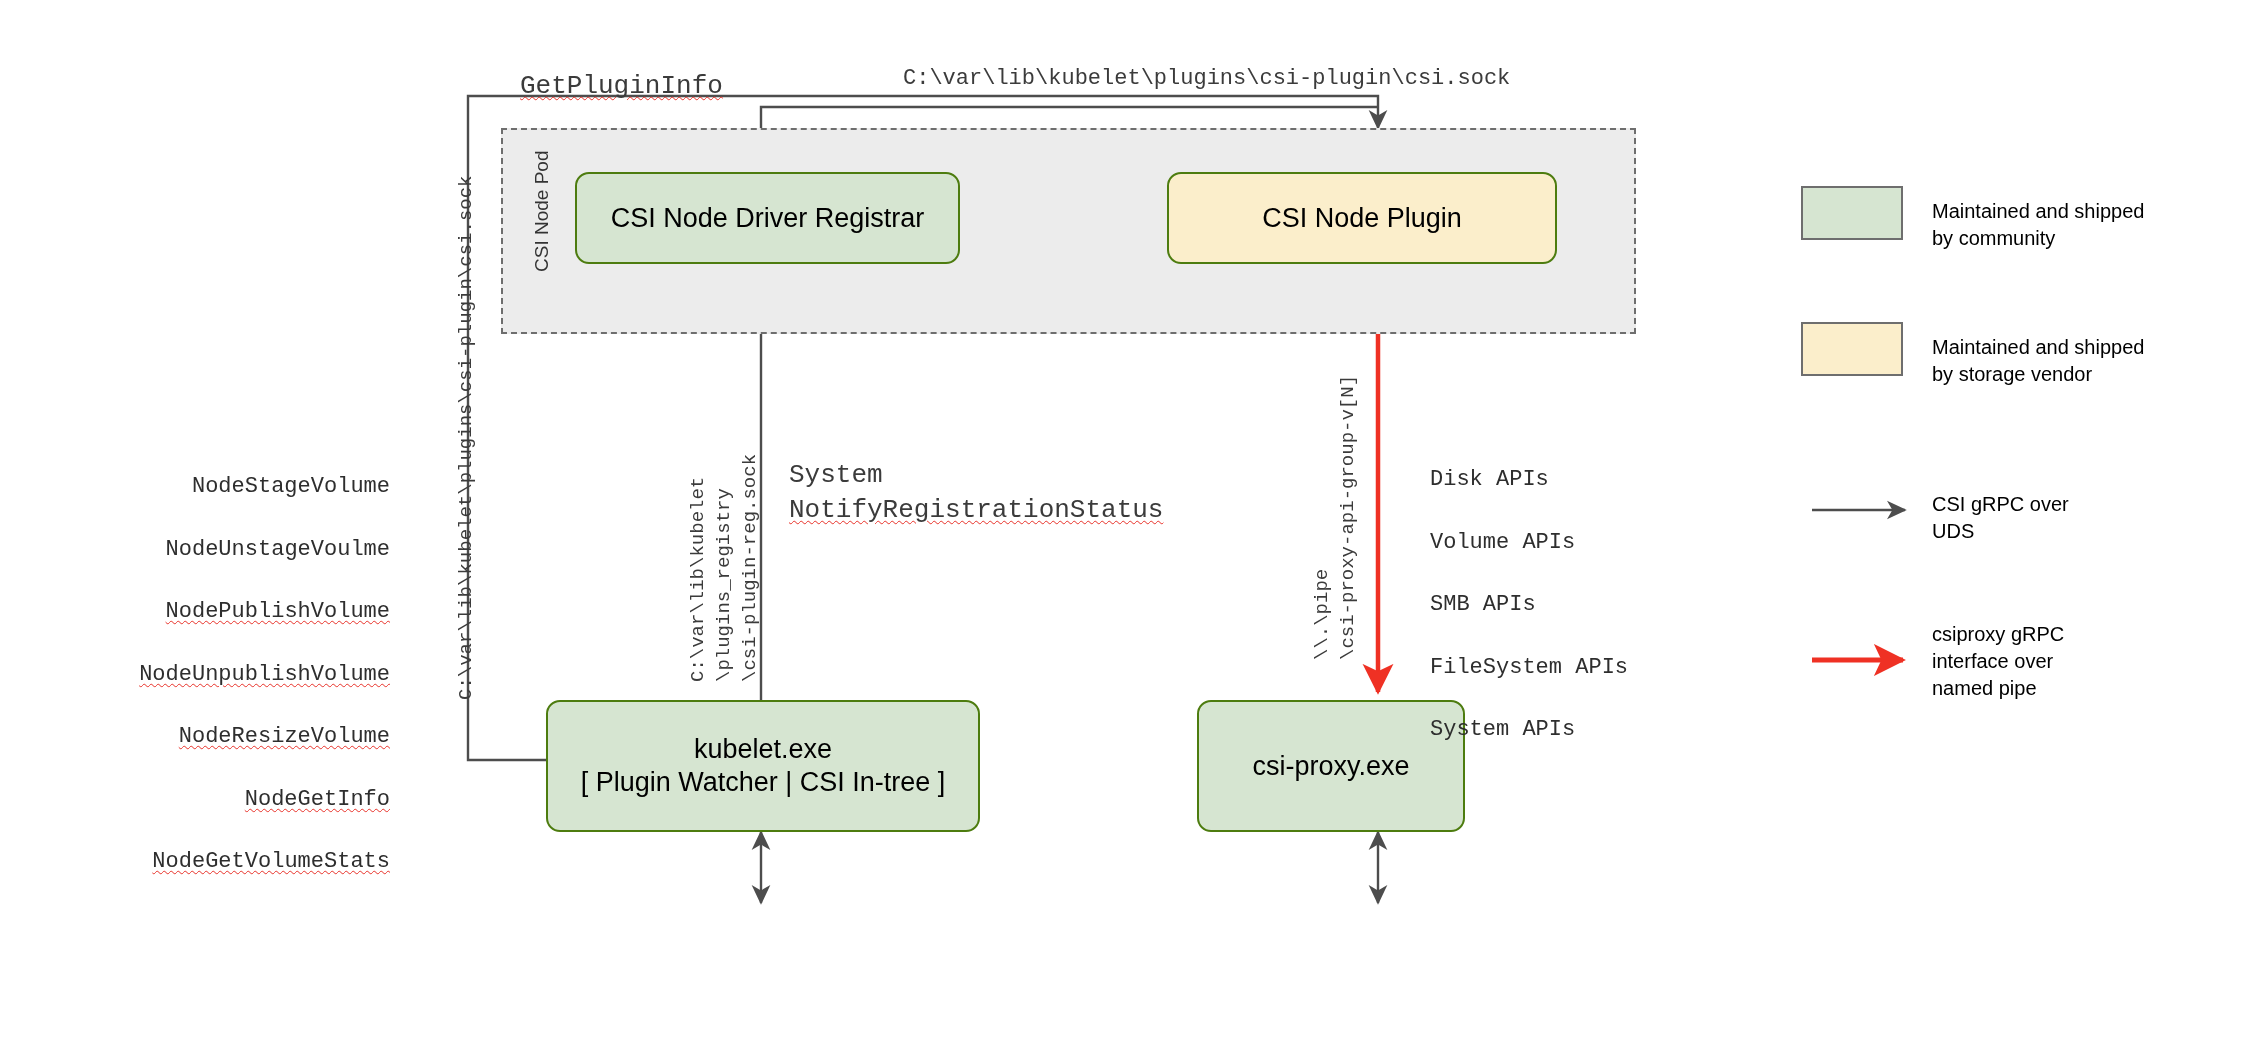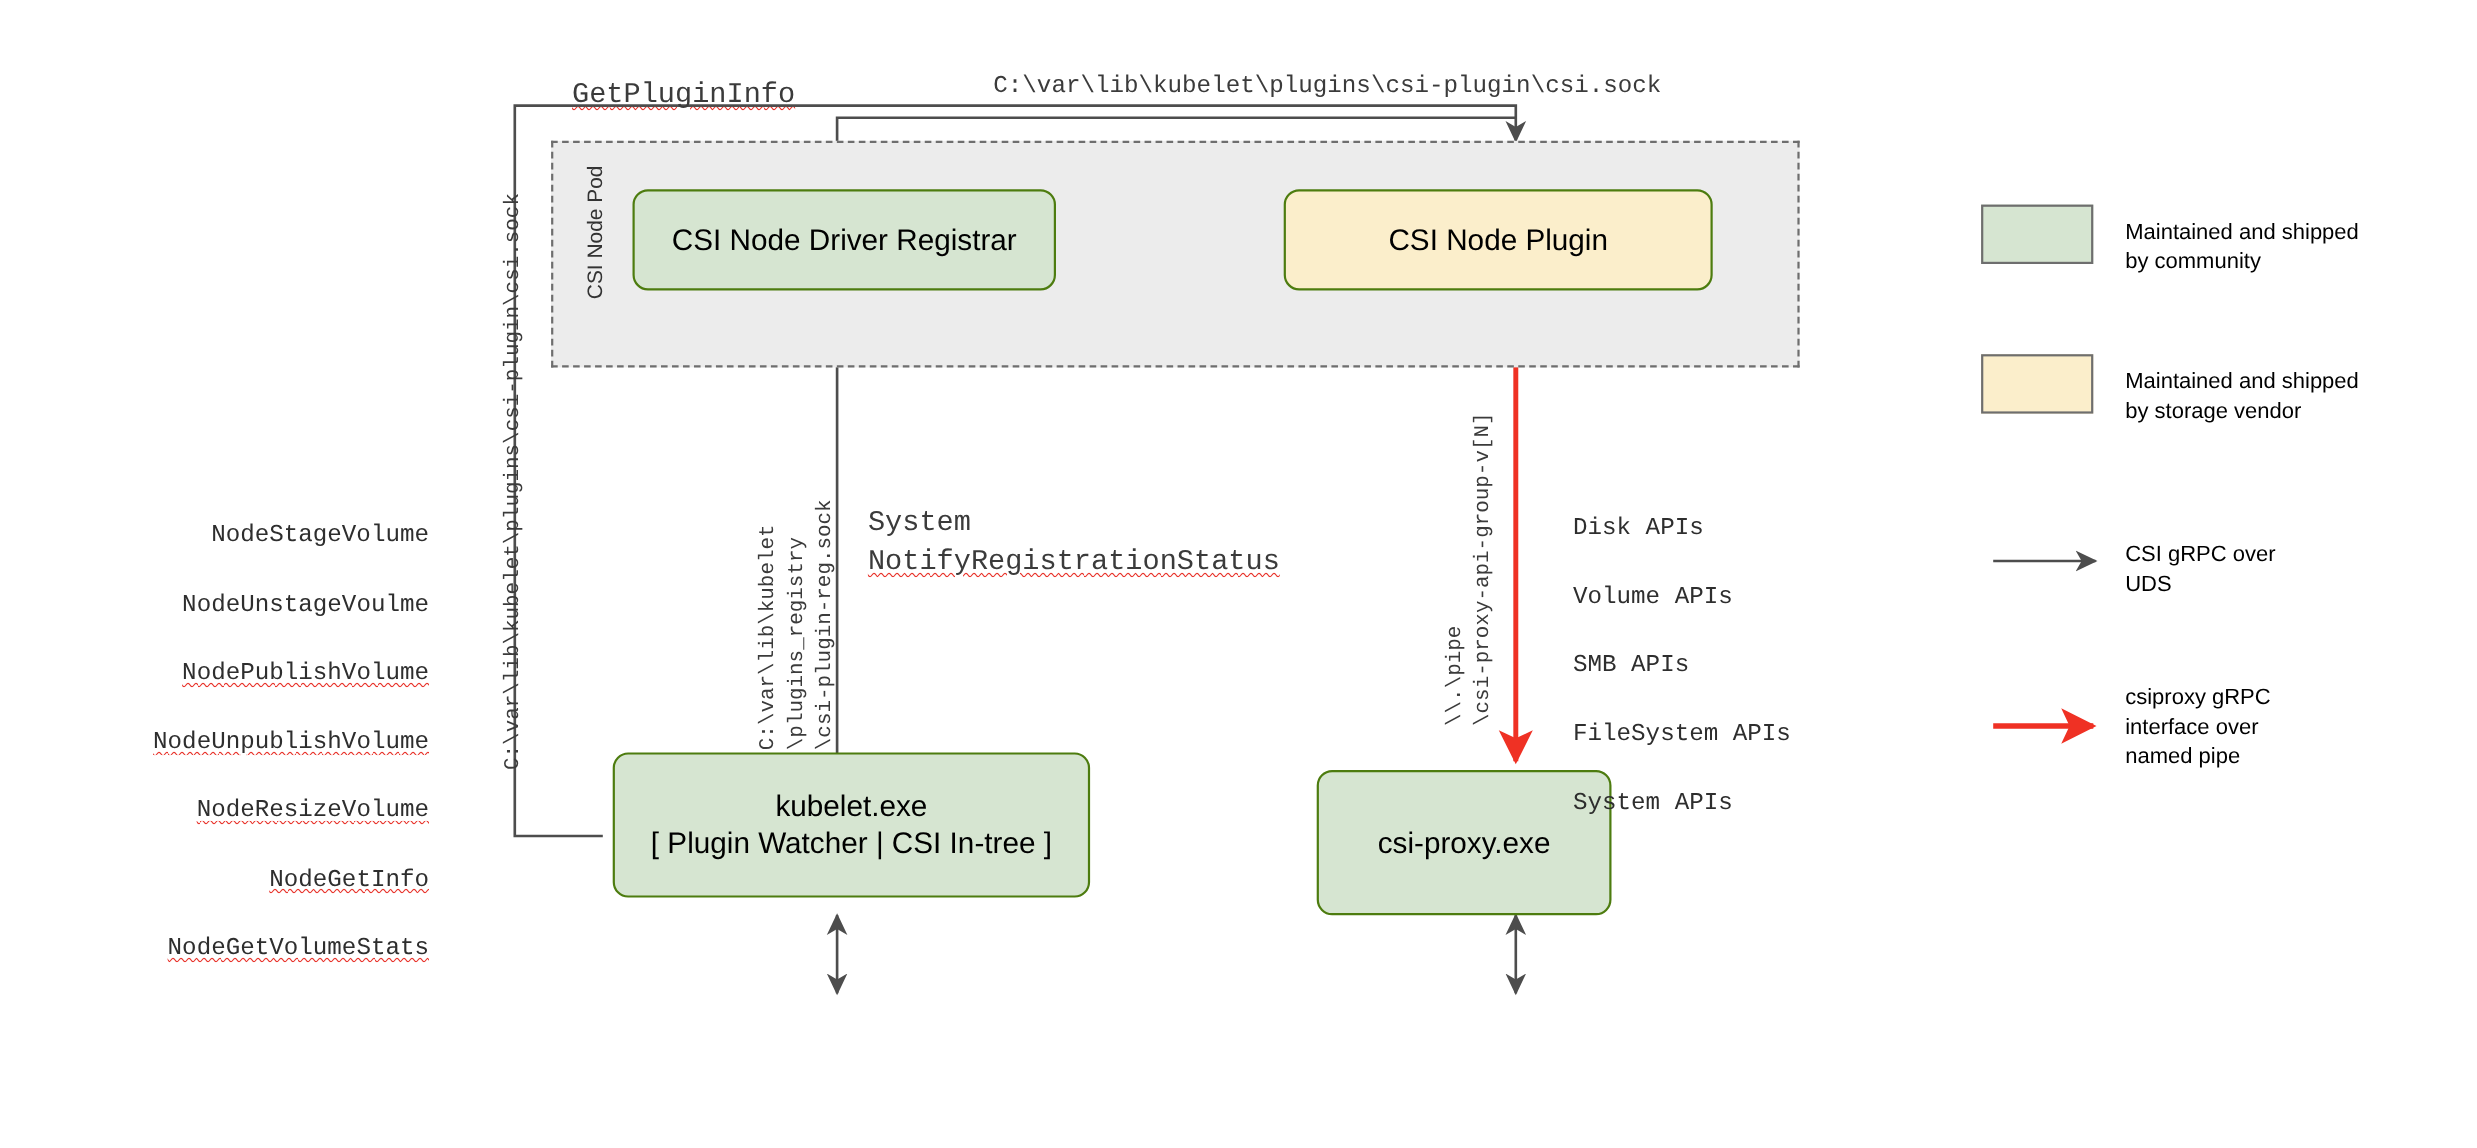--- a/index.html
+++ b/index.html
@@ -163,21 +163,21 @@
     </g>
   </svg>
 
   <div class="pod-container" style="left:501px; top:128px; width:1135px; height:206px;"></div>
   <div class="pod-label" style="left:531px; top:272px;">CSI Node Pod</div>
 
   <div class="node-box fill-green" style="left:575px; top:172px; width:385px; height:92px;">CSI Node Driver Registrar</div>
 
   <div class="node-box fill-cream" style="left:1167px; top:172px; width:390px; height:92px;">CSI Node Plugin</div>
 
-  <div class="node-box fill-green" style="left:546px; top:684px; width:434px; height:132px; flex-direction:column;margin-left:11px;">
+  <div class="node-box fill-green" style="left:546px; top:700px; width:434px; height:132px; flex-direction:column;">
     <span>kubelet.exe</span>
     <span>[ Plugin Watcher | CSI In-tree ]</span>
   </div>
 
   <div class="node-box fill-green" style="left:1197px; top:700px; width:268px; height:132px;">csi-proxy.exe</div>
 
 
   <div class="lbl mono mono-26 squig" style="left:520px; top:68px;">GetPluginInfo</div>
 
   <div class="lbl mono mono-22" style="left:903px; top:68px;">C:\var\lib\kubelet\plugins\csi-plugin\csi.sock</div>

